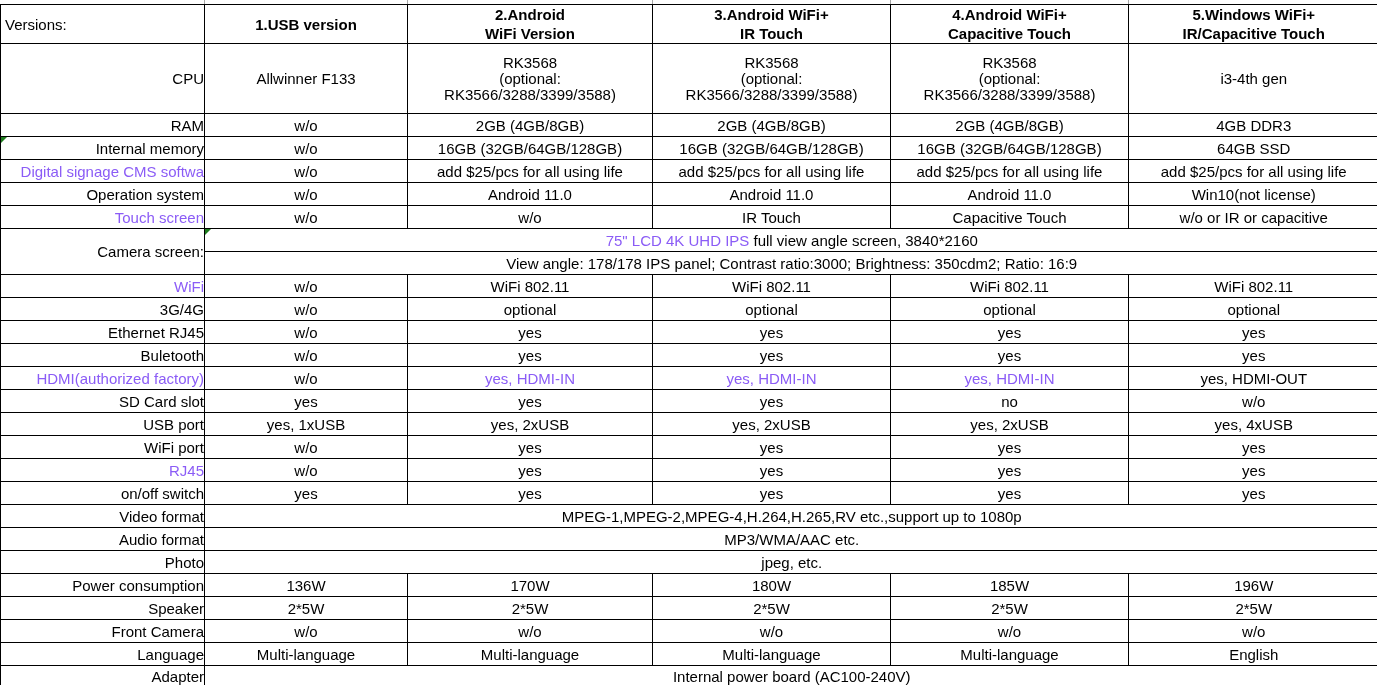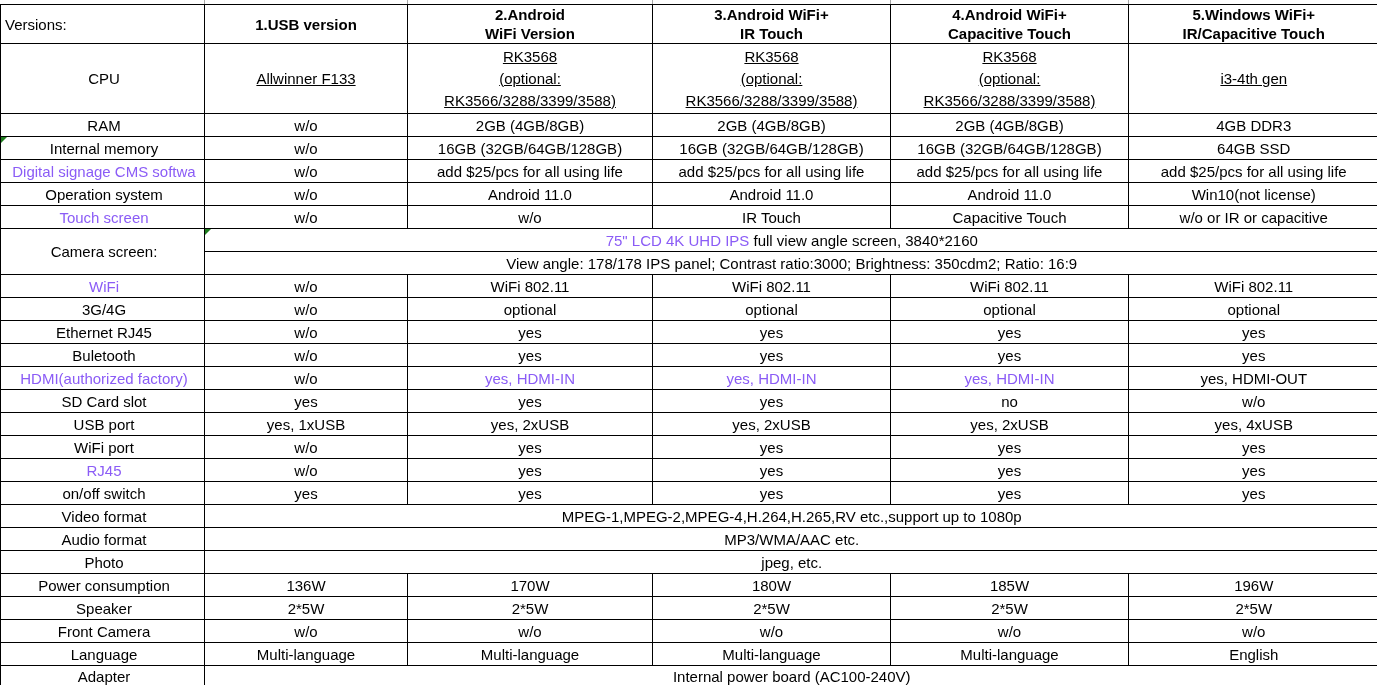--- a/index.html
+++ b/index.html
@@ -8,27 +8,27 @@
   
   .top-strip{position:absolute;top:0;left:0;width:1377px;height:4px;}
   .top-strip .v{position:absolute;top:0;width:1px;height:4px;background:#a6a6a6;}
   table{border-collapse:collapse;table-layout:fixed;position:absolute;top:4px;left:0;
     width:1378px;font-size:15px;color:#000;}
   td,th{border:1px solid #000;padding:0;overflow:hidden;vertical-align:middle;
     white-space:pre-line;font-weight:normal;}
   td:last-child,th:last-child{border-right:none;}
   tr.last td{border-bottom:none;}
   th{font-weight:bold;text-align:center;line-height:19px;}
-  td.lab{text-align:center;padding-left:3px;white-space:nowrap;}
+  td.lab{text-align:right;padding-left:3px;white-space:nowrap;}
   td.val{text-align:center;}
   tr.h38{height:38px;}
   tr.h70{height:70px;}
   tr.h23{height:23px;}
   tr.h21{height:21px;margin-top:32px;}
-  .cpu td.val{line-height:22px;text-decoration:underline;}
+  .cpu td.val{line-height:16px;}
   .red{color:#8b5cf6;}
   .blk{color:#000;text-align:right;}
   td.rel{position:relative;}
   .tri{position:absolute;top:0;left:0;width:0;height:0;
     border-top:6px solid #1e7c1e;border-right:6px solid transparent;}
 </style>
 </head>
 <body>
 
 <div class="stage">

